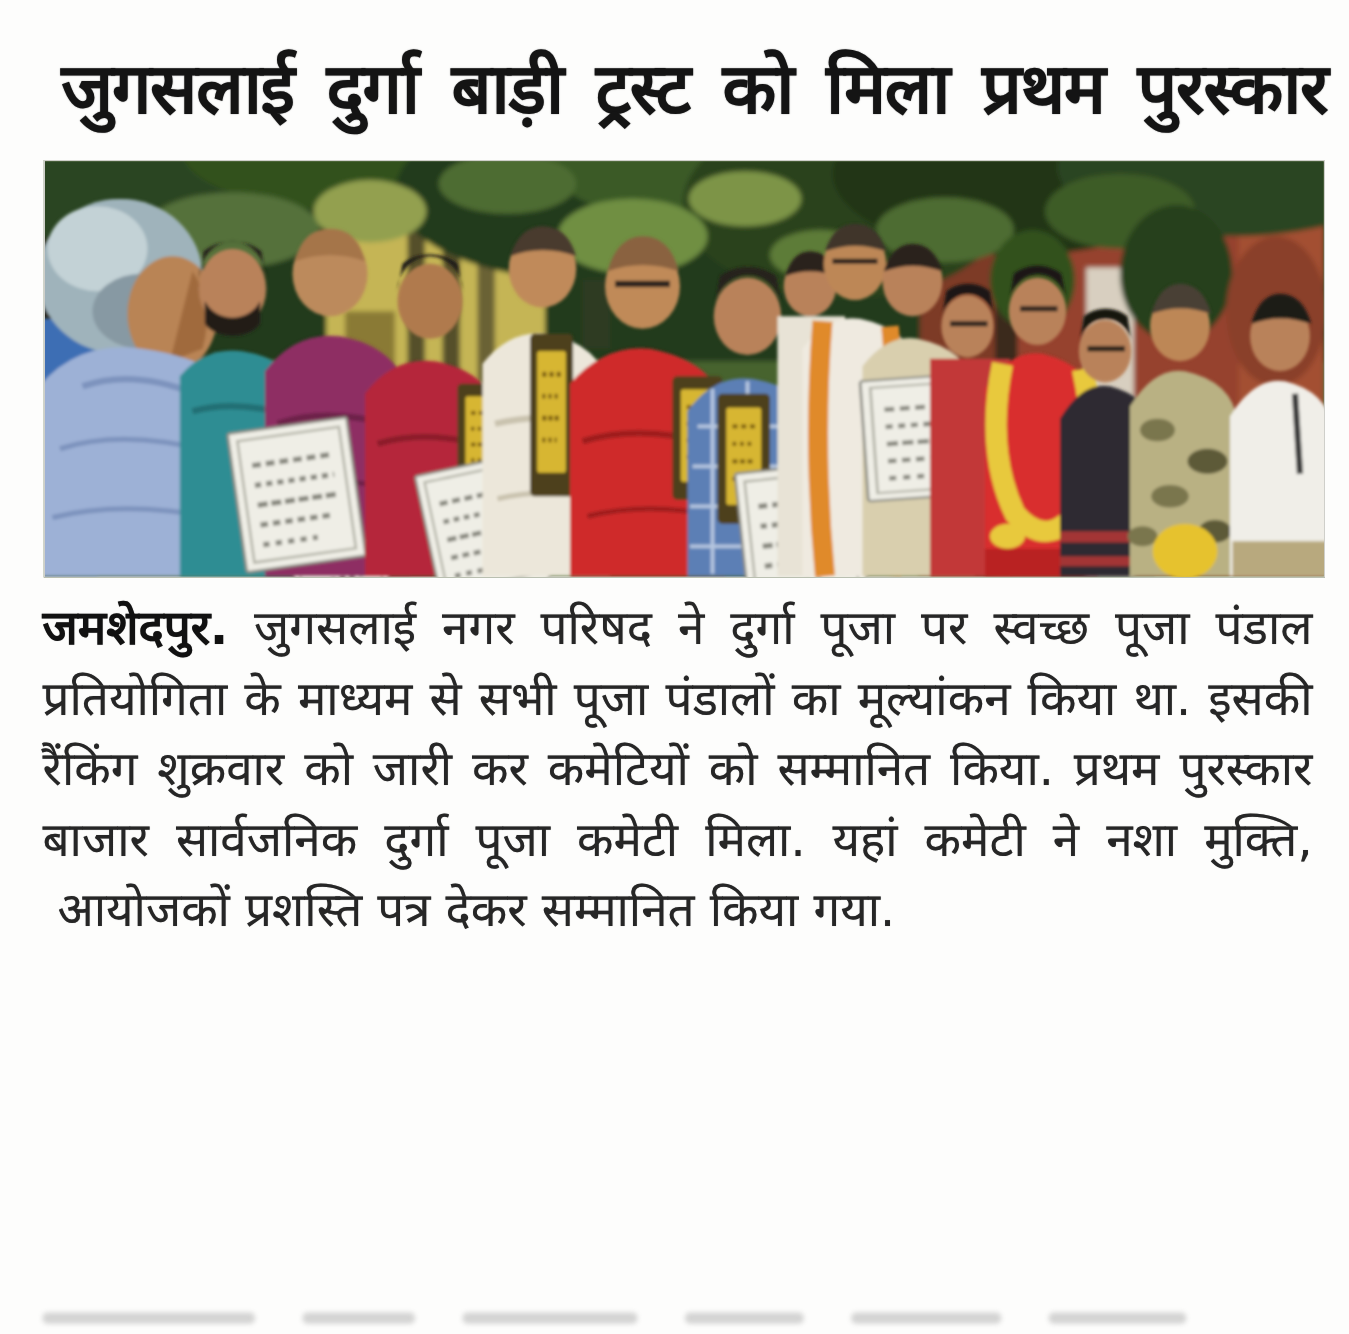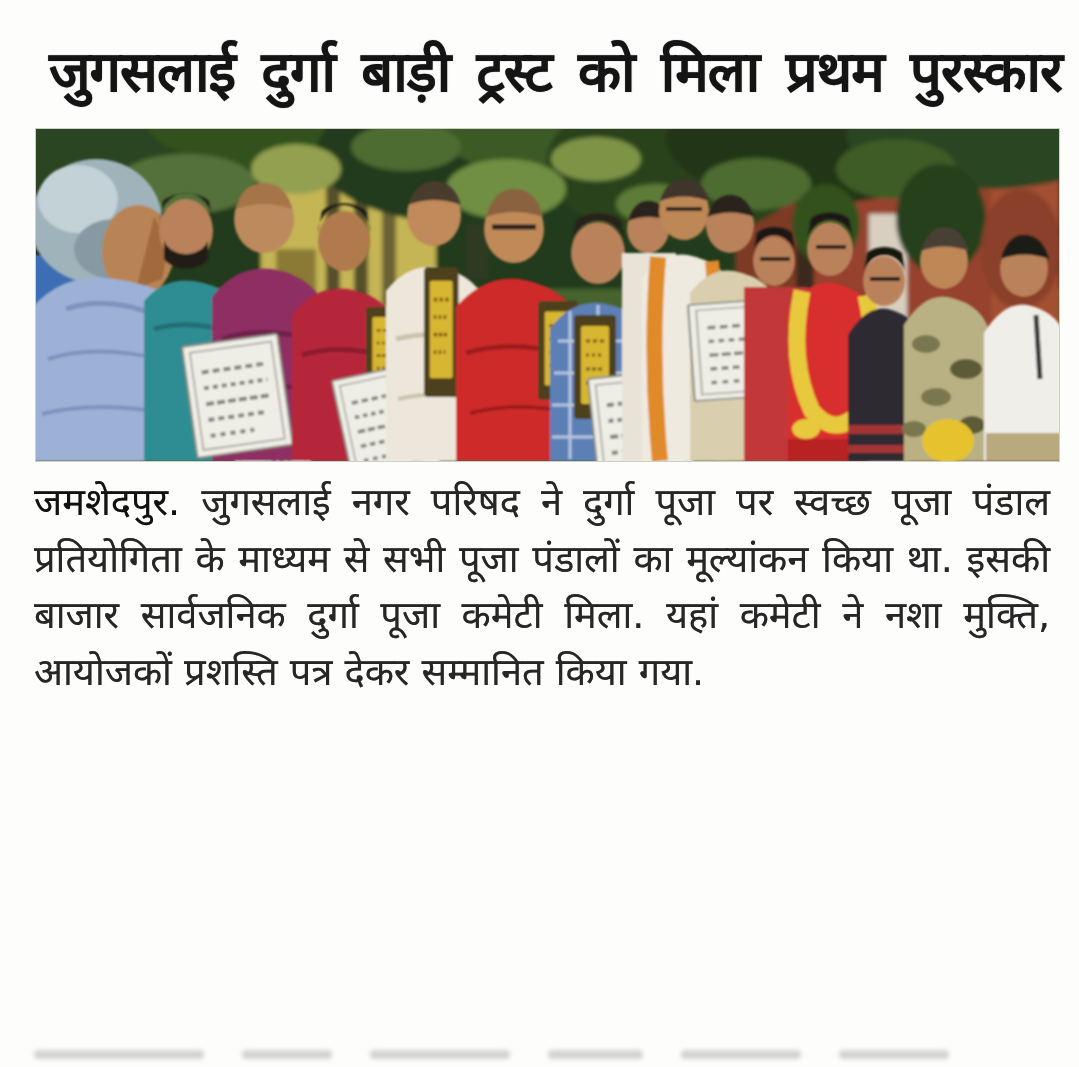--- a/index.html
+++ b/index.html
@@ -26,22 +26,22 @@
   }
   .photo svg{display:block;width:100%;height:100%;}
   
   .bodycopy{
     position:absolute;left:34px;top:474px;width:1016px;
     font-family:"DejaVu Sans","Liberation Sans",sans-serif;
     font-size:38px;line-height:56.5px;color:#262626;
     text-shadow:0 0 .6px rgba(0,0,0,.45);
   }
   .bodyline{text-align:justify;text-align-last:justify;white-space:nowrap;}
-  .bodyline.last{text-align-last:left;}
-  .dateline{font-weight:400;color:#111;}
+  .bodyline.last{text-align-last:left;margin-left:12px;}
+  .dateline{font-weight:700;color:#111;}
   
   .remnant{
     position:absolute;left:34px;top:1050px;width:1016px;height:14px;
     display:flex;gap:38px;opacity:.28;filter:blur(2px);
   }
   .remnant span{display:block;height:9px;background:#6a6a6a;border-radius:4px;}
   .r1{width:170px}.r2{width:90px}.r3{width:140px}.r4{width:95px}.r5{width:120px}.r6{width:110px}
 </style>
 </head>
 <body>
@@ -268,20 +268,21 @@
           <line x1="1000" y1="186" x2="1004" y2="250" stroke="#3a3a3a" stroke-width="5"></line>
           <rect x="950" y="304" width="80" height="28" fill="#b8a97e"></rect>
         </g>
       </g>
     </svg>
   </div>
 
   <div class="bodycopy">
     <div class="bodyline"><span class="dateline">जमशेदपुर.</span> <span>जुगसलाई नगर परिषद ने दुर्गा पूजा पर स्वच्छ पूजा पंडाल</span></div>
     <div class="bodyline">प्रतियोगिता के माध्यम से सभी पूजा पंडालों का मूल्यांकन किया था. इसकी</div>
+    <div class="bodyline">रैंकिंग शुक्रवार को जारी कर  कमेटियों को सम्मानित किया. प्रथम पुरस्कार</div>
     <div class="bodyline">बाजार सार्वजनिक दुर्गा पूजा कमेटी मिला. यहां कमेटी ने नशा मुक्ति,</div>
     <div class="bodyline last">आयोजकों प्रशस्ति पत्र देकर सम्मानित किया गया.</div>
   </div>
 
   <div class="remnant">
     <span class="r1"></span>
       <span class="r2"></span>
       <span class="r3"></span>
     <span class="r4"></span>
       <span class="r5"></span>

